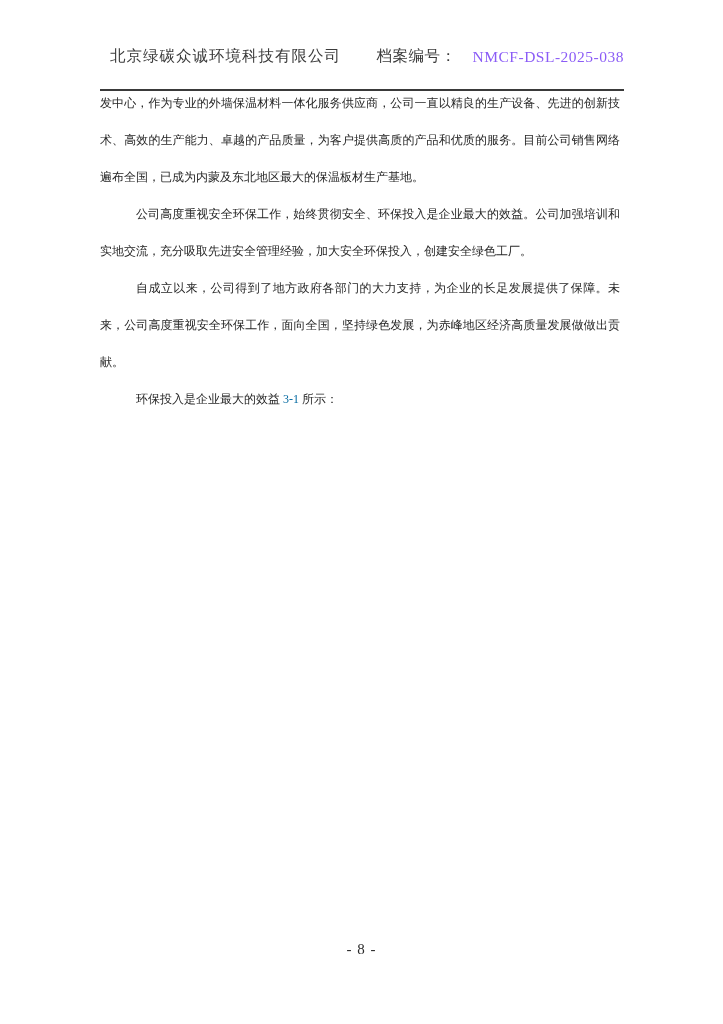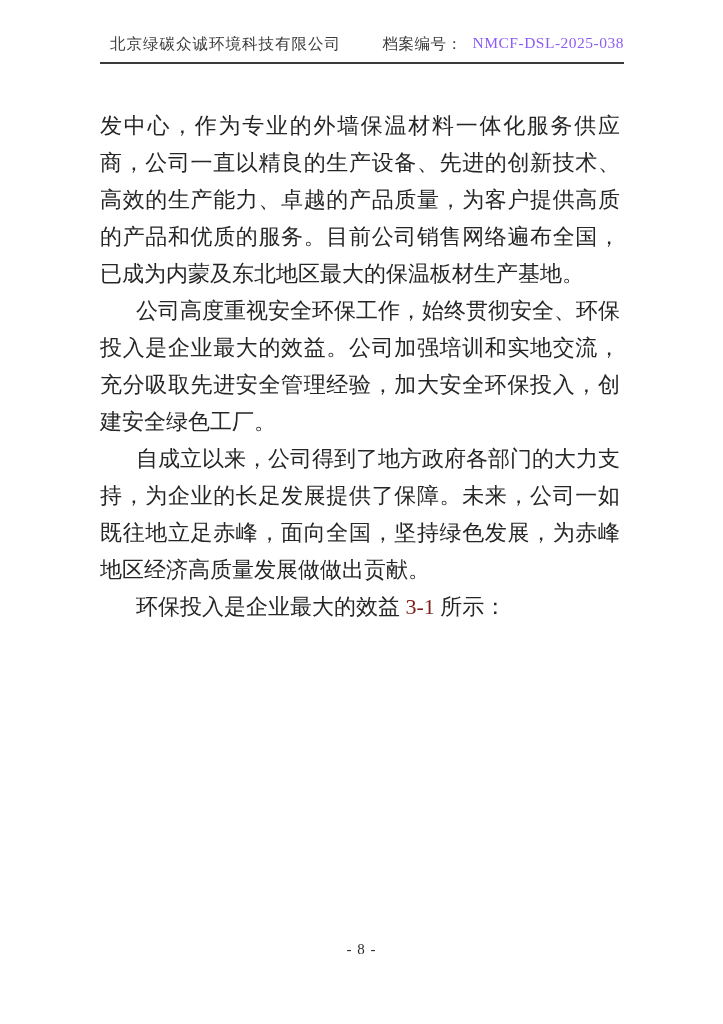--- a/index.html
+++ b/index.html
@@ -13,63 +13,62 @@
     height: 1024px;
     background: #ffffff;
     font-family: "Liberation Serif", "DejaVu Serif", serif;
     color: #262626;
     overflow: hidden;
   }
   .header {
     position: absolute;
     left: 100px;
     right: 99px;
-    top: 34px;
+    top: 46px;
     display: flex;
     justify-content: space-between;
     align-items: flex-end;
-    padding-bottom: 7px;
+    padding-bottom: 22px;
     border-bottom: 2px solid #3a3a3a;
     font-size: 15.5px;
     letter-spacing: 1px;
     color: #3b3b3b;
   }
   .header .company {
     padding-left: 10px;
   }
   .header .archive {
     display: flex;
-    align-items: flex-start;
-    gap: 10px;
+    align-items: center;
+    gap: 16px;
     letter-spacing: 0.5px;
   }
   .header .archive-number {
     font-family: "Liberation Serif", "DejaVu Serif", serif;
     letter-spacing: 0.5px;
     color: #8b5cf6;
   }
   .body-text {
     position: absolute;
     left: 100px;
     right: 103px;
     top: 85px;
-    font-size: 22px;
+    font-size: 12px;
     line-height: 37px;
     text-align: justify;
     text-justify: inter-ideograph;
-    margin-top: 22px;
   }
   .body-text p {
     margin: 0;
   }
   .indent {
     text-indent: 36px;
   }
   .figure-ref-number {
-    color: #7f1d1d;
+    color: #0369a1;
   }
   .footer {
     position: absolute;
     left: 0;
     right: 0;
     top: 941px;
     text-align: center;
     font-size: 15px;
     letter-spacing: 1px;
     color: #2b2b2b;
@@ -84,21 +83,21 @@
     <span class="company">北京绿碳众诚环境科技有限公司</span>
     <span class="archive">
       <span>档案编号：</span>
       <span class="archive-number">NMCF-DSL-2025-038</span>
     </span>
   </div>
 
   <div class="body-text">
     <p>发中心，作为专业的外墙保温材料一体化服务供应商，公司一直以精良的生产设备、先进的创新技术、高效的生产能力、卓越的产品质量，为客户提供高质的产品和优质的服务。目前公司销售网络遍布全国，已成为内蒙及东北地区最大的保温板材生产基地。</p>
     <p class="indent">公司高度重视安全环保工作，始终贯彻安全、环保投入是企业最大的效益。公司加强培训和实地交流，充分吸取先进安全管理经验，加大安全环保投入，创建安全绿色工厂。</p>
-    <p class="indent">自成立以来，公司得到了地方政府各部门的大力支持，为企业的长足发展提供了保障。未来，公司一如既往地立足赤峰，面向全国，坚持绿色发展，为赤峰地区经济高质量发展做做出贡献。</p>
+    <p class="indent">自成立以来，公司得到了地方政府各部门的大力支持，为企业的长足发展提供了保障。未来，公司高度重视安全环保工作，面向全国，坚持绿色发展，为赤峰地区经济高质量发展做做出贡献。</p>
     <p class="indent">
       <span>环保投入是企业最大的效益 </span><span class="figure-ref-number">3-1</span><span> 所示：</span>
     </p>
   </div>
 
   <div class="footer">
     <span>- 8 -</span>
   </div>
 
 </div>

